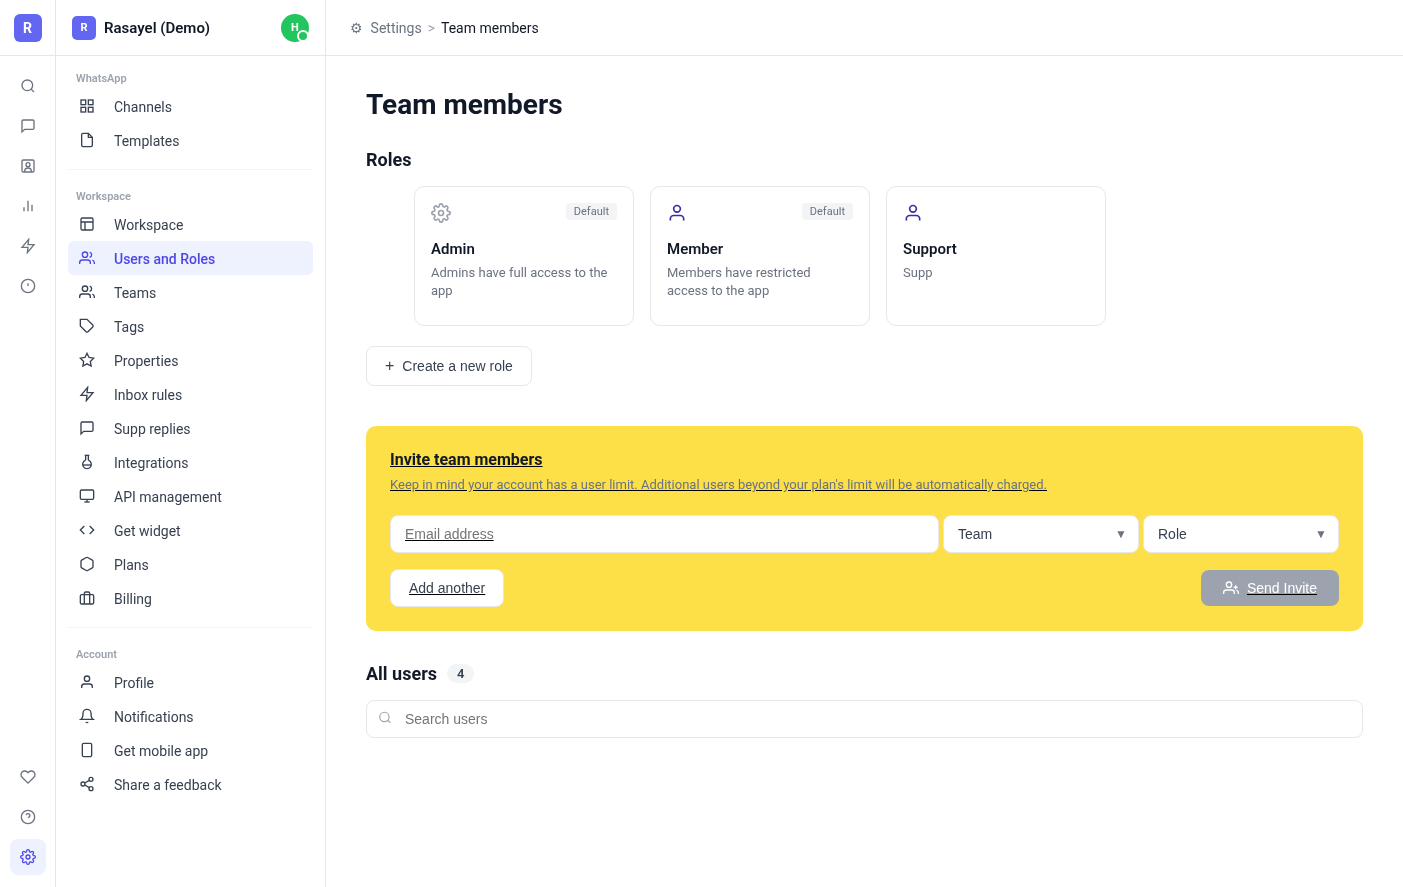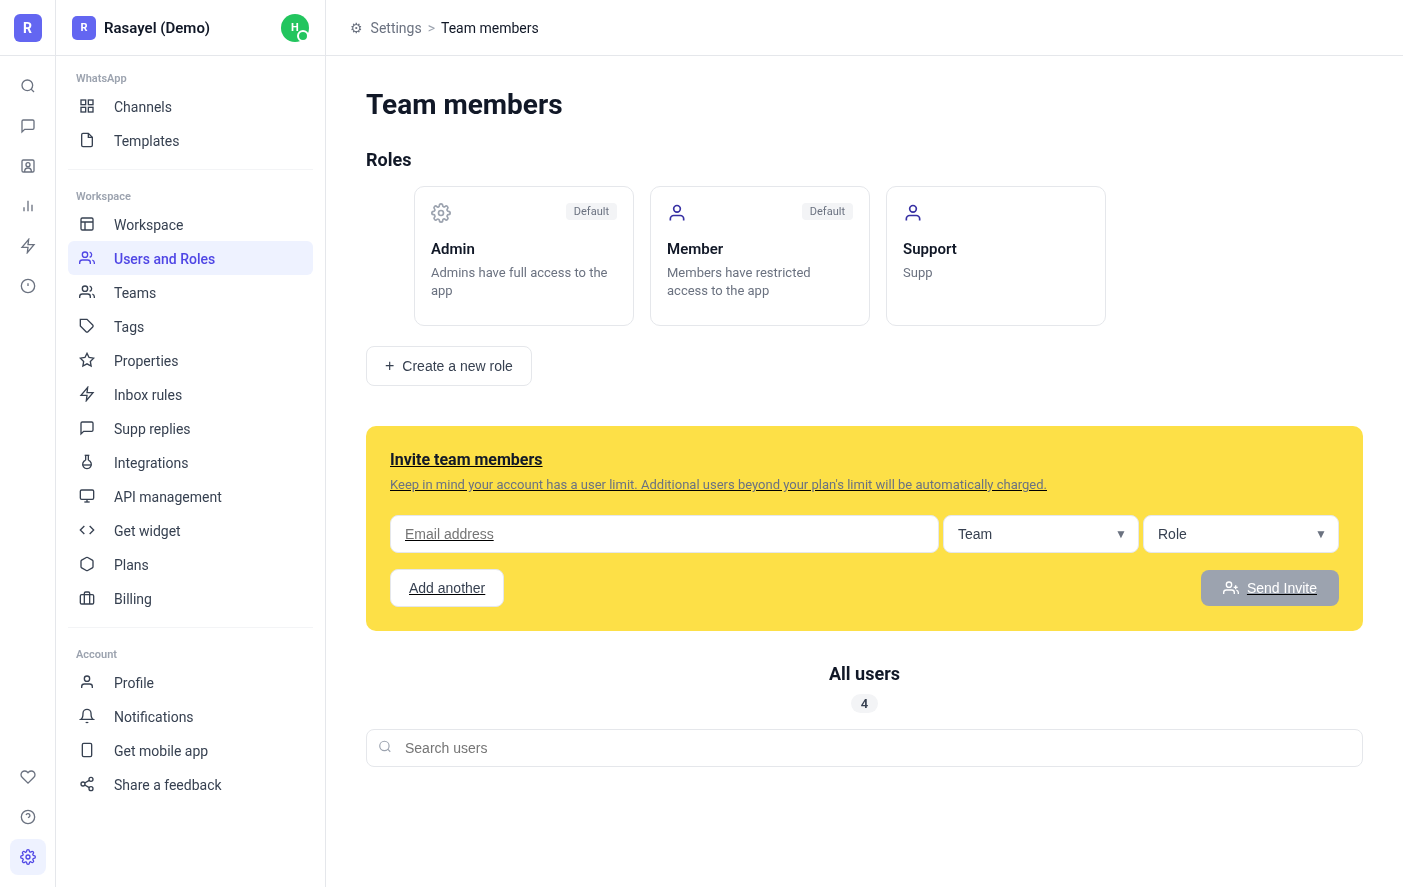--- a/index.html
+++ b/index.html
@@ -333,21 +333,20 @@
       cursor: not-allowed;
       display: flex; align-items: center; gap: 8px;
     }
 
     
     .all-users-header {
       display: flex;
       align-items: center;
       gap: 10px;
       margin-bottom: 16px;
-      flex-direction: column;
     }
     .all-users-title {
       font-size: 18px;
       font-weight: 700;
       color: #111827;
     }
     .users-count-badge {
       background: #f3f4f6;
       color: #374151;
       font-size: 13px;

